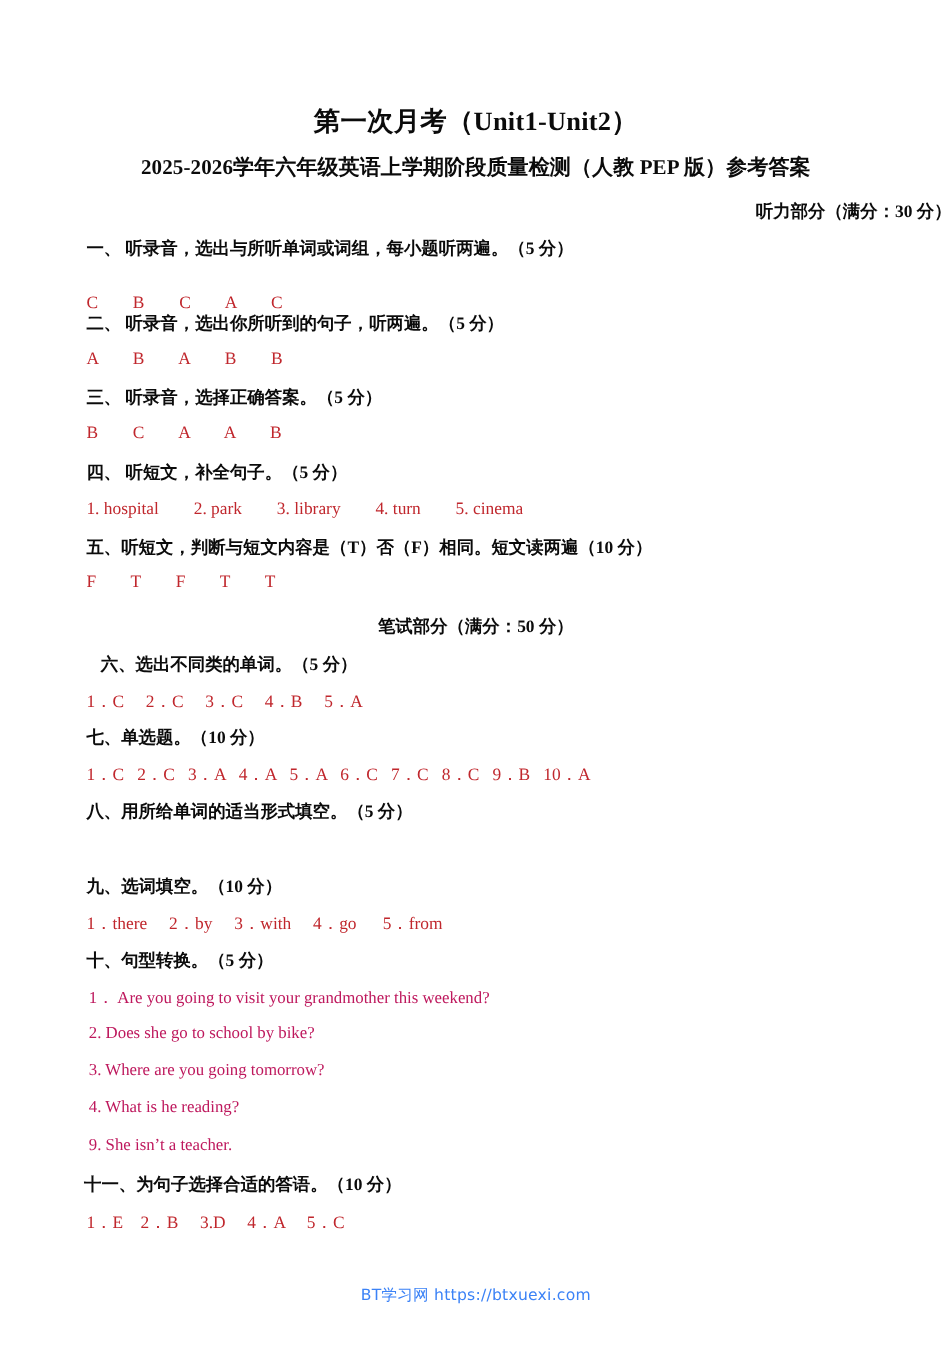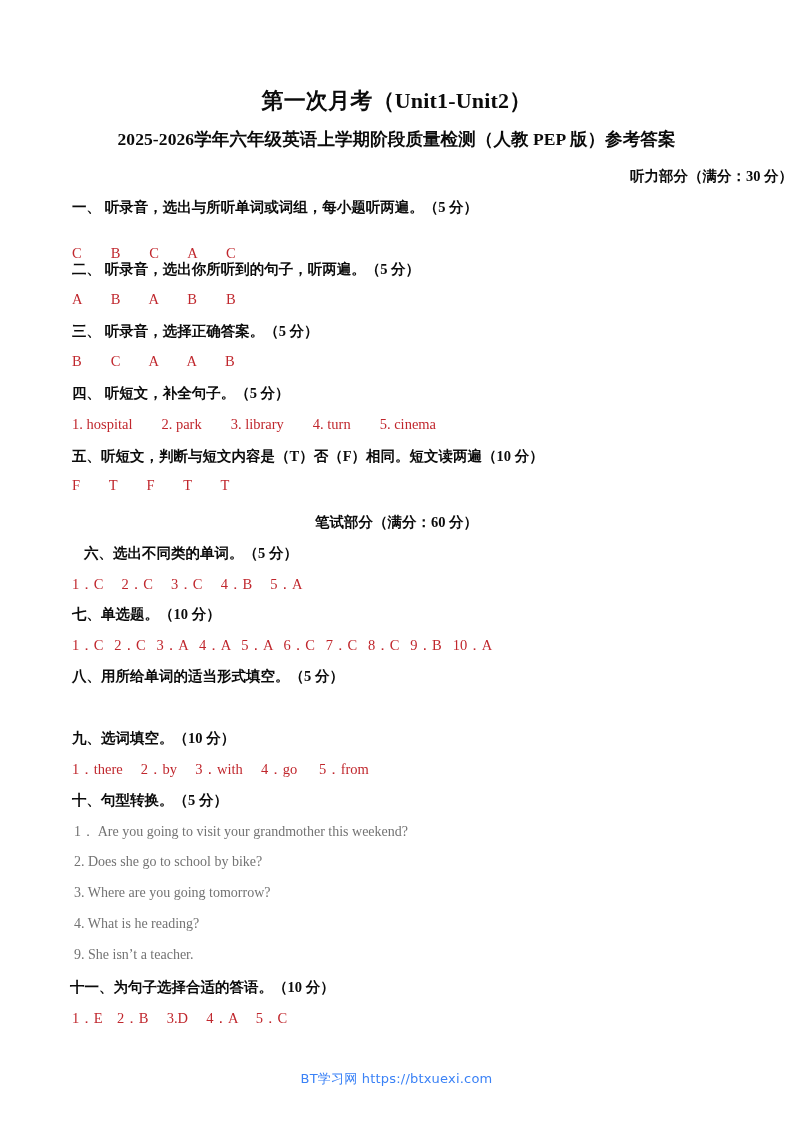--- a/index.html
+++ b/index.html
@@ -66,21 +66,21 @@
     left: 72px;
     font-size: 14.5px;
     color: #c0272d;
     white-space: pre;
     font-family: "Liberation Serif", "DejaVu Serif", serif;
   }
   .ans-sentence {
     position: absolute;
     left: 74px;
     font-size: 14px;
-    color: #737373;
+    color: #be185d;
     white-space: pre;
   }
 
   
   .footer-mark {
     position: absolute;
     left: 0; right: 0;
     top: 1070px;
     text-align: center;
     font-family: "DejaVu Sans", "Liberation Sans", sans-serif;
@@ -108,21 +108,21 @@
 
   <div class="q-heading" style="top:322px;">三、 听录音，选择正确答案。（5 分）</div>
   <div class="ans-row" style="top:353px;">B        C        A        A        B</div>
 
   <div class="q-heading" style="top:384px;">四、 听短文，补全句子。（5 分）</div>
   <div class="ans-row" style="top:416px;">1. hospital        2. park        3. library        4. turn        5. cinema</div>
 
   <div class="q-heading" style="top:447px;">五、听短文，判断与短文内容是（T）否（F）相同。短文读两遍（10 分）</div>
   <div class="ans-row" style="top:477px;">F        T        F        T        T</div>
 
-  <div class="part-heading" style="top:513px;">笔试部分（满分：60 分）</div>
+  <div class="part-heading" style="top:513px;">笔试部分（满分：50 分）</div>
 
   <div class="q-heading" style="top:544px;margin-left:12px;">六、选出不同类的单词。（5 分）</div>
   <div class="ans-row" style="top:575px;">1．C     2．C     3．C     4．B     5．A</div>
 
   <div class="q-heading" style="top:605px;">七、单选题。（10 分）</div>
   <div class="ans-row" style="top:636px;">1．C   2．C   3．A   4．A   5．A   6．C   7．C   8．C   9．B   10．A</div>
 
   <div class="q-heading" style="top:667px;">八、用所给单词的适当形式填空。（5 分）</div>
 
   <div class="q-heading" style="top:729px;">九、选词填空。（10 分）</div>

